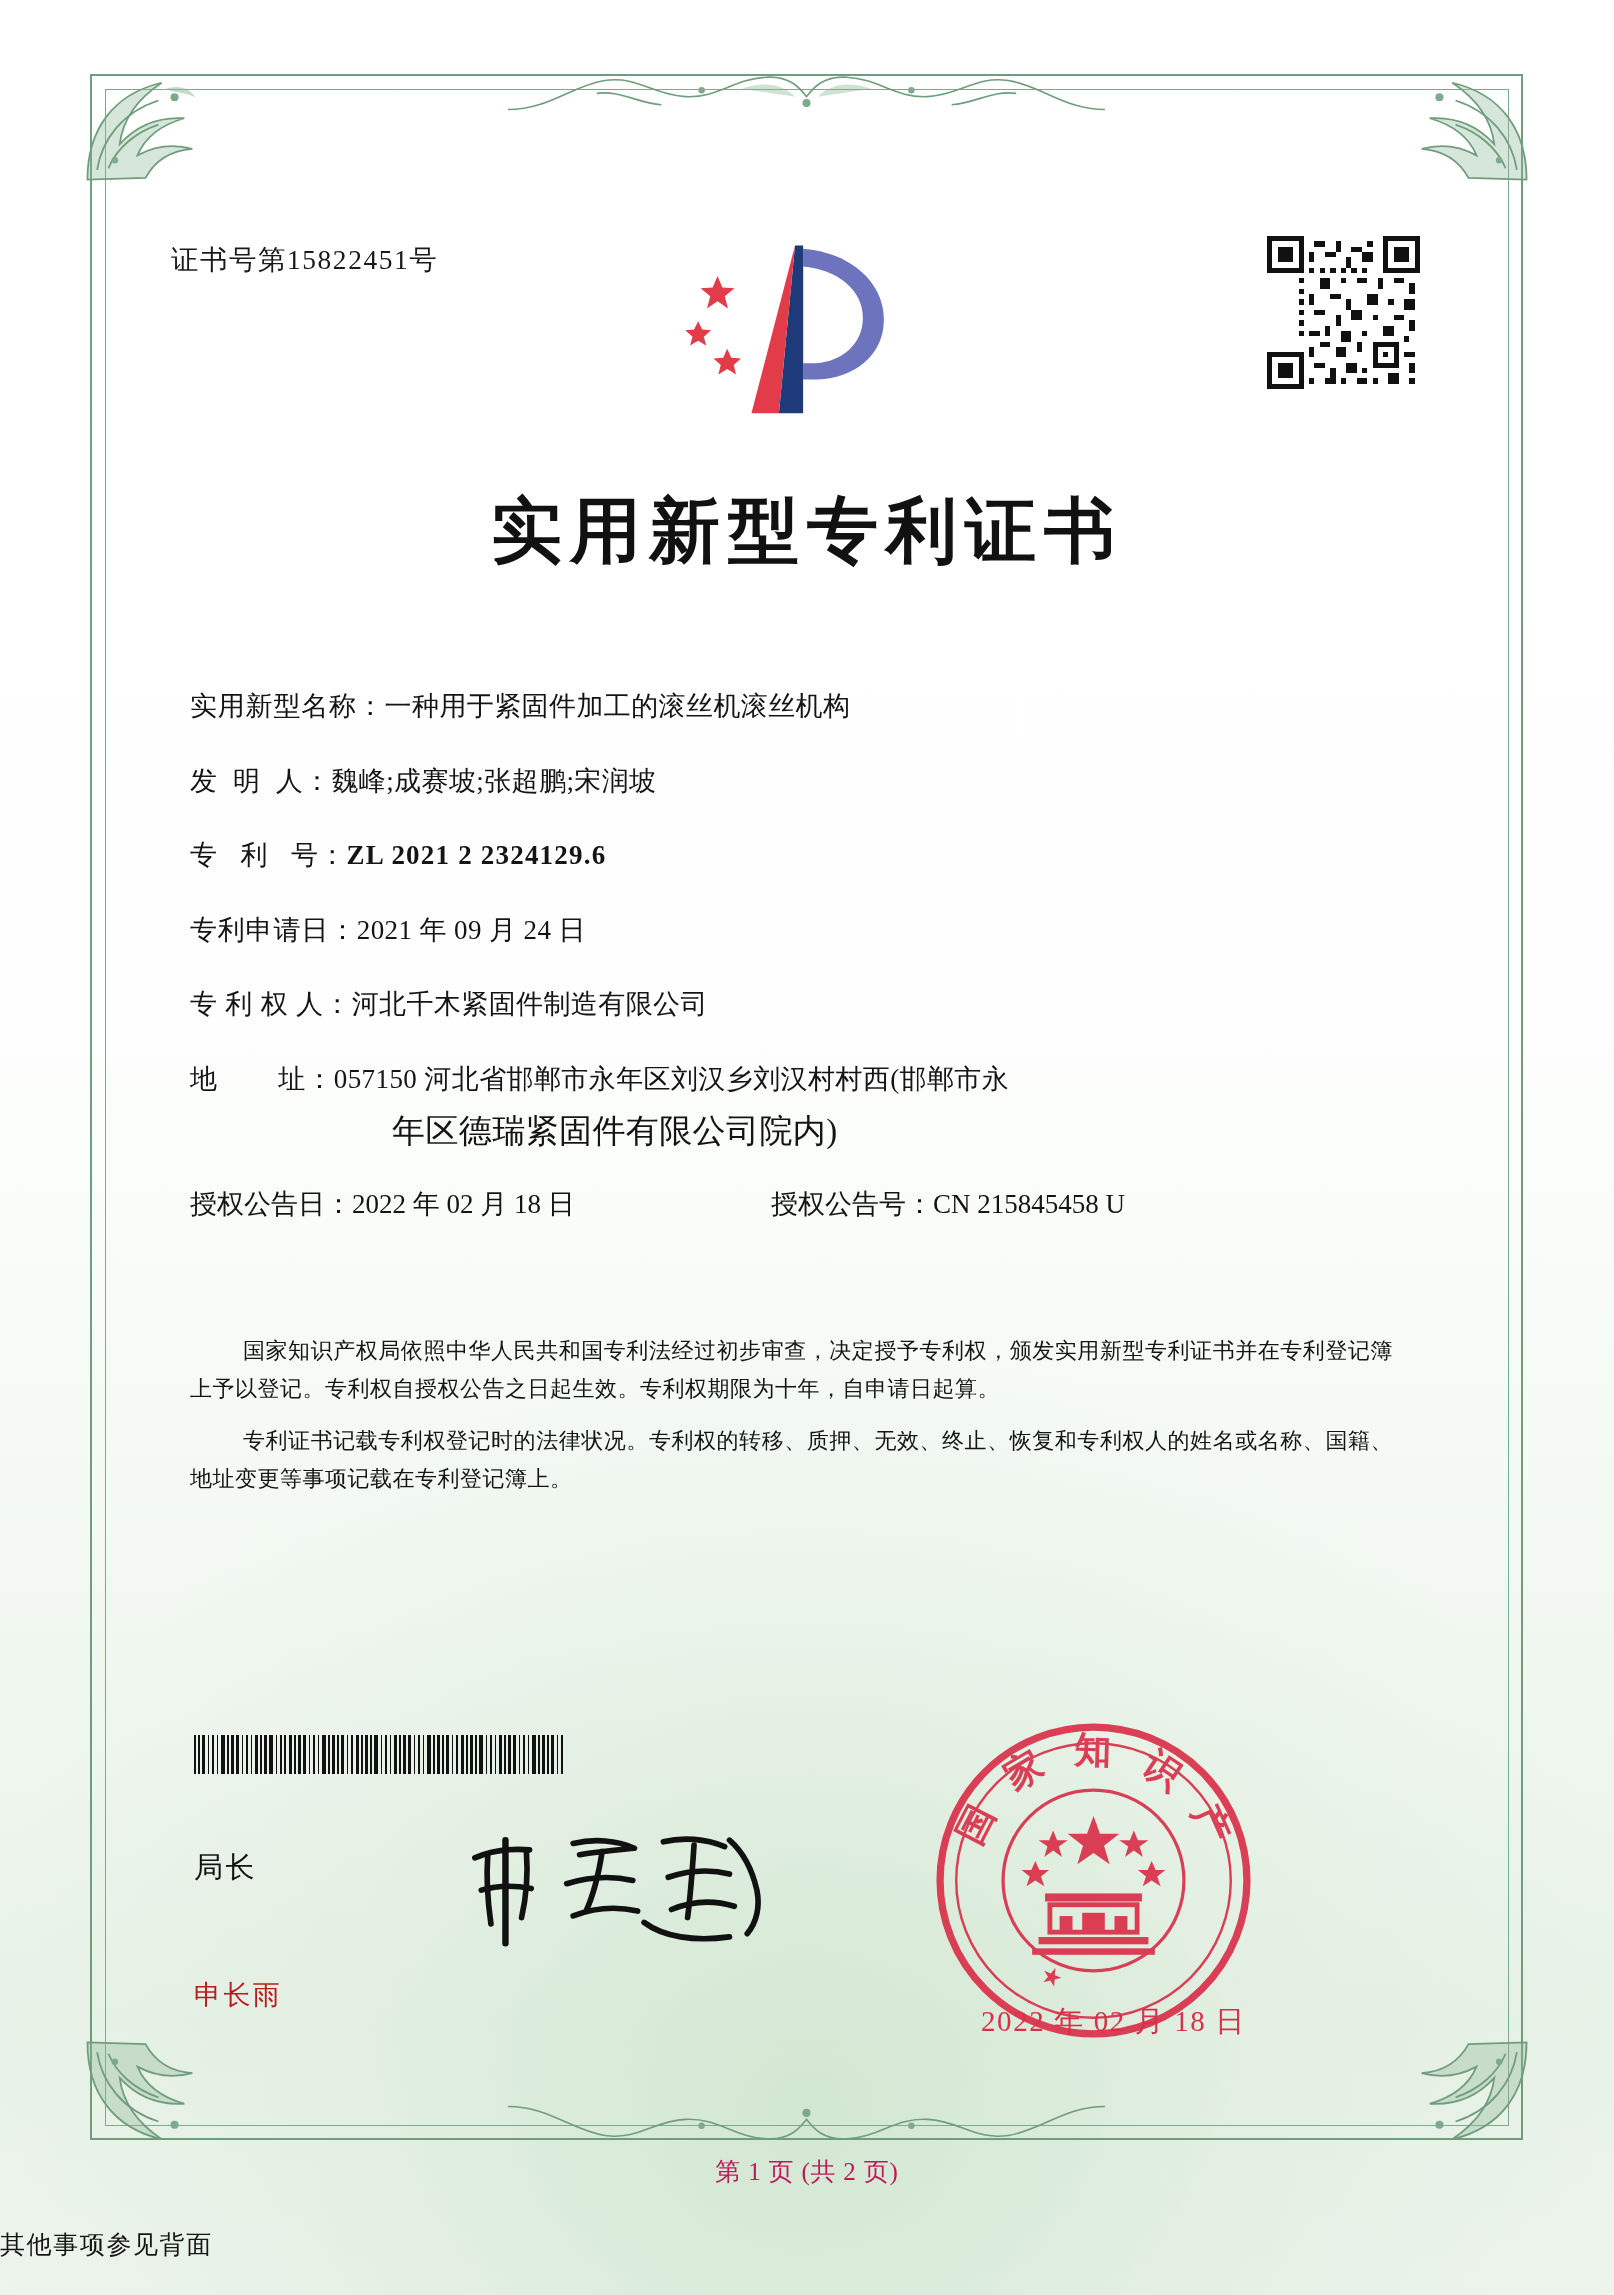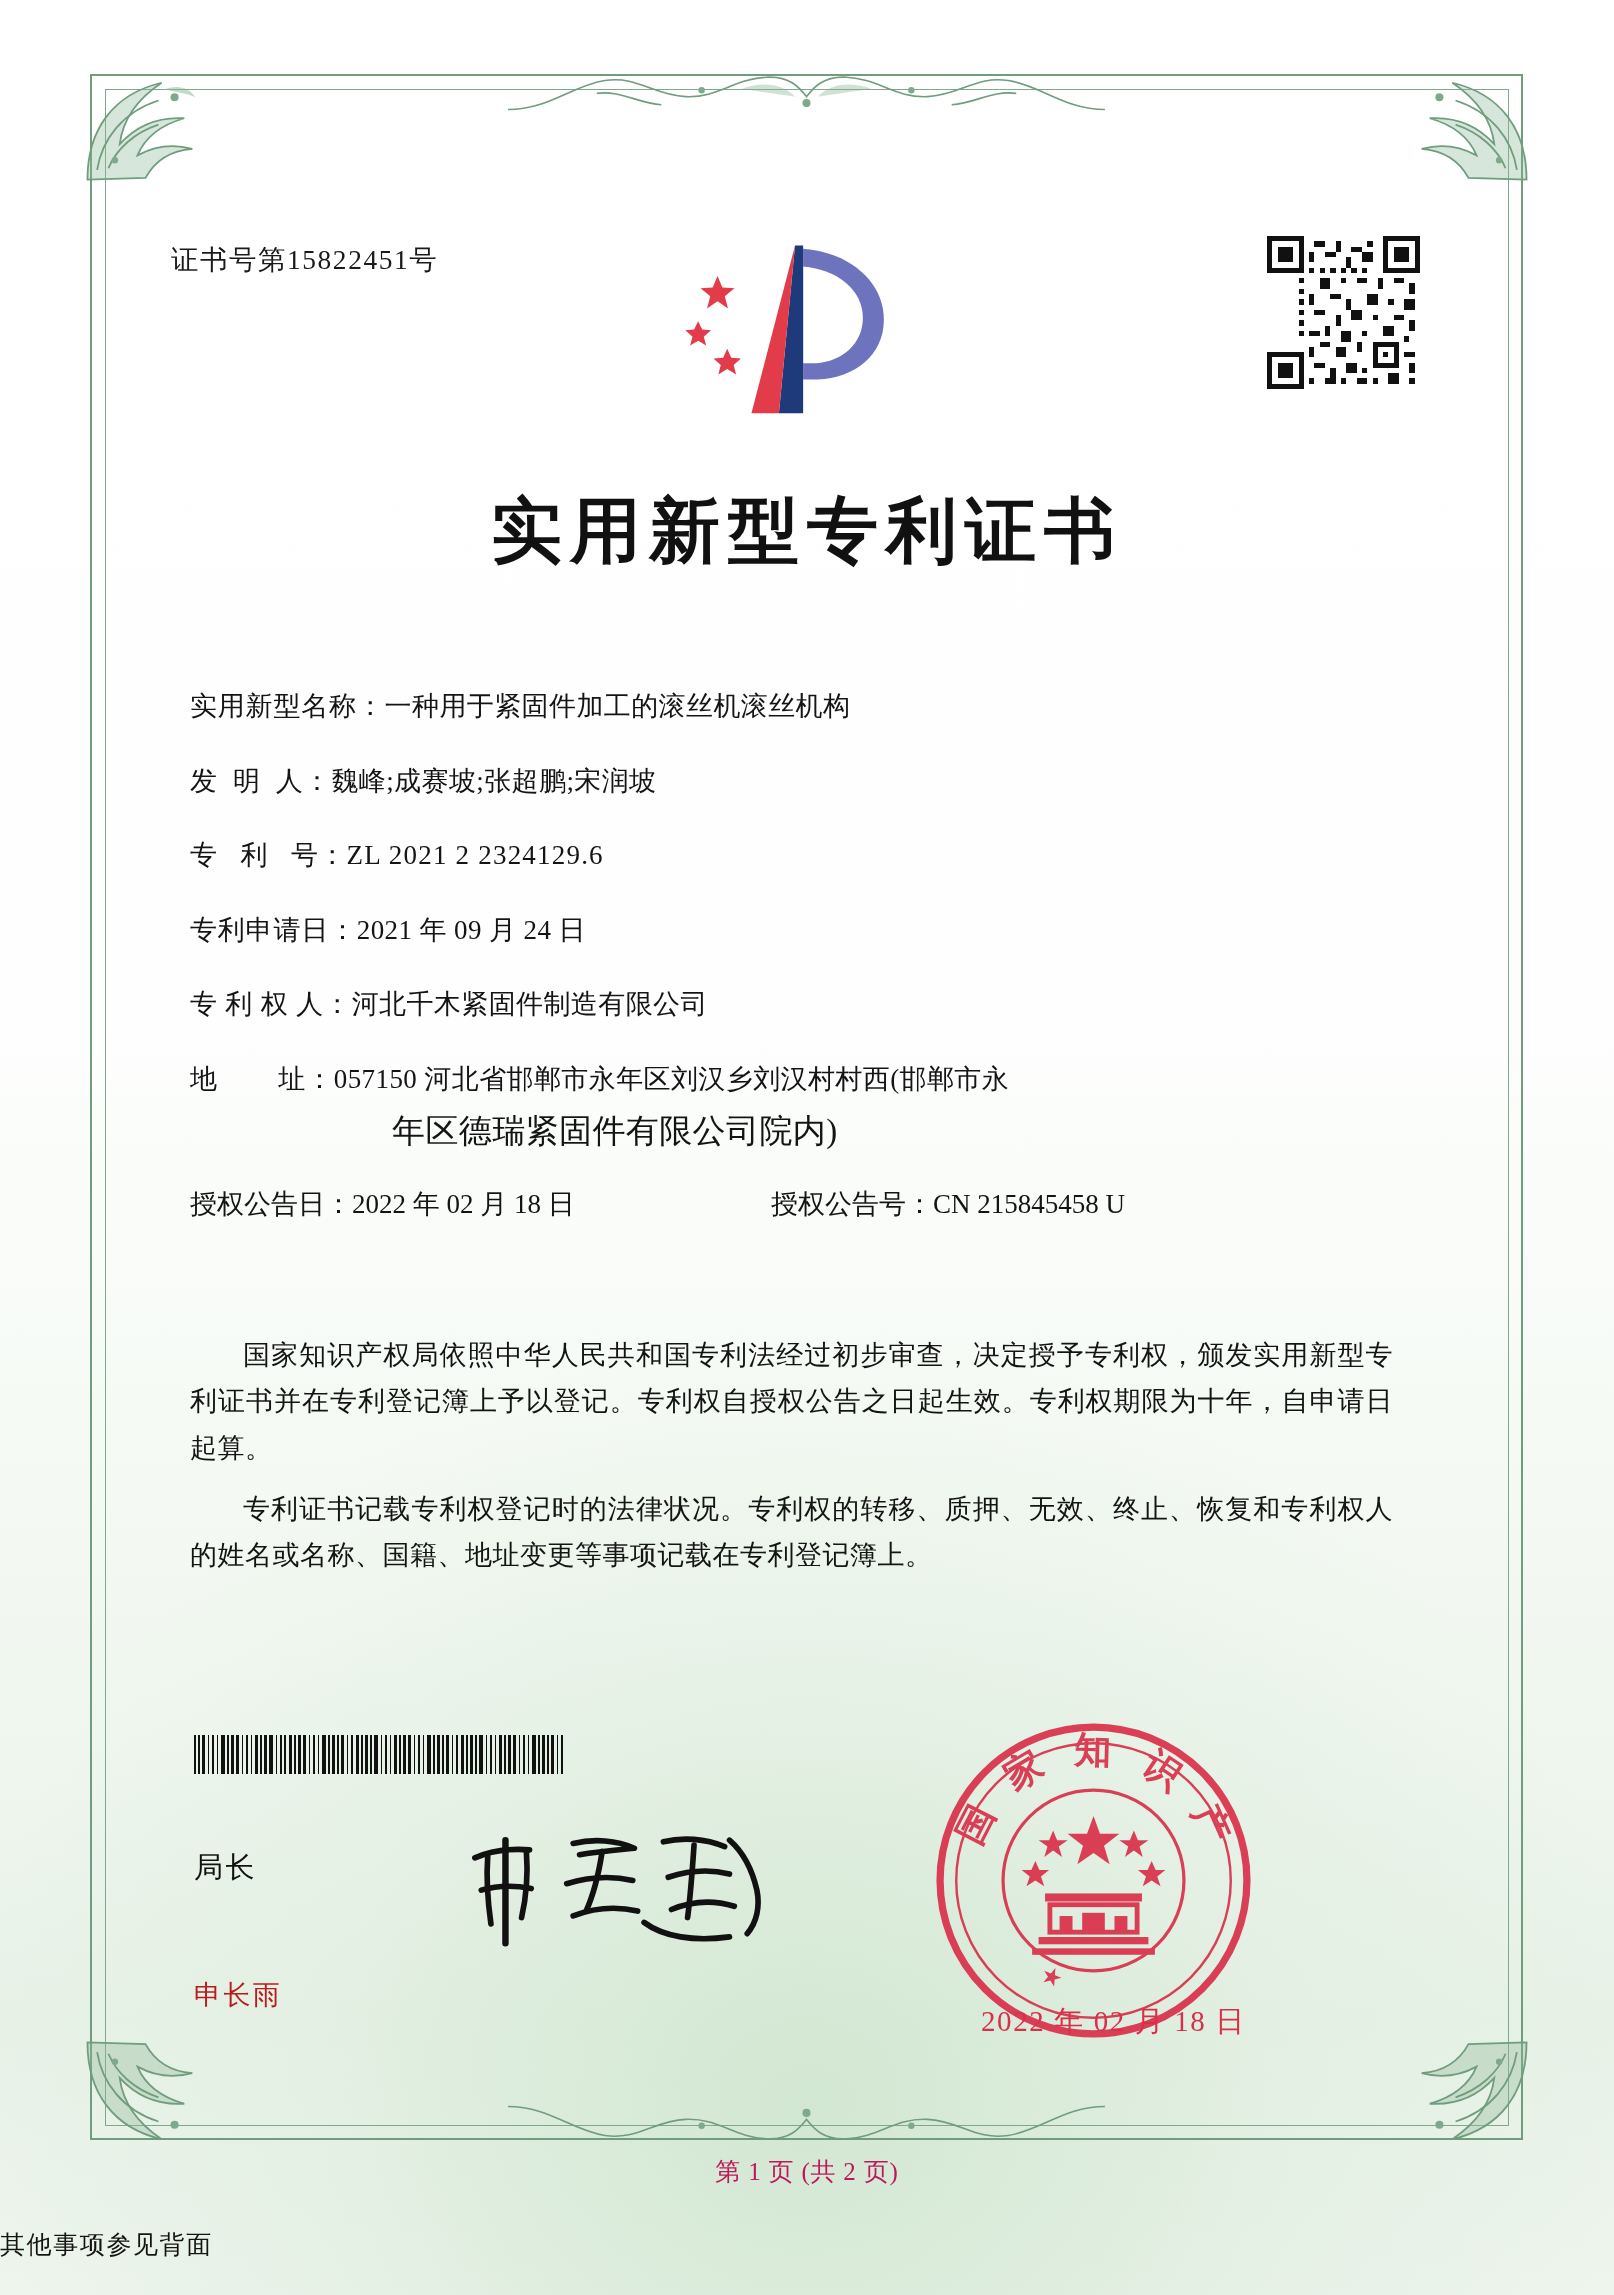--- a/index.html
+++ b/index.html
@@ -132,20 +132,21 @@
     white-space: pre;
     letter-spacing: 0.8px;
   }
   .f-value {
     flex: 1 1 auto;
     letter-spacing: 0.4px;
   }
   .f-value.mono {
     font-family: "Liberation Serif", serif;
     letter-spacing: 1.2px;
+    font-weight: bold;
   }
   .addr-second {
     padding-left: 202px;
     font-size: 33px;
     color: #141414;
     margin-top: -24px;
     margin-bottom: 32px;
     letter-spacing: 0.4px;
   }
   .grant-row {
@@ -157,21 +158,21 @@
   }
   .grant-row .g1 { flex: 0 0 581px; }
   .grant-row .g2 { flex: 0 0 auto; }
 
   
   .paras {
     position: absolute;
     left: 190px;
     top: 1332px;
     width: 1203px;
-    font-size: 27px;
+    font-size: 22px;
     line-height: 1.72;
     color: #141414;
     letter-spacing: 0.5px;
   }
   .paras p {
     margin: 0 0 14.5px 0;
     text-indent: 53px;
     text-align: justify;
   }
 

